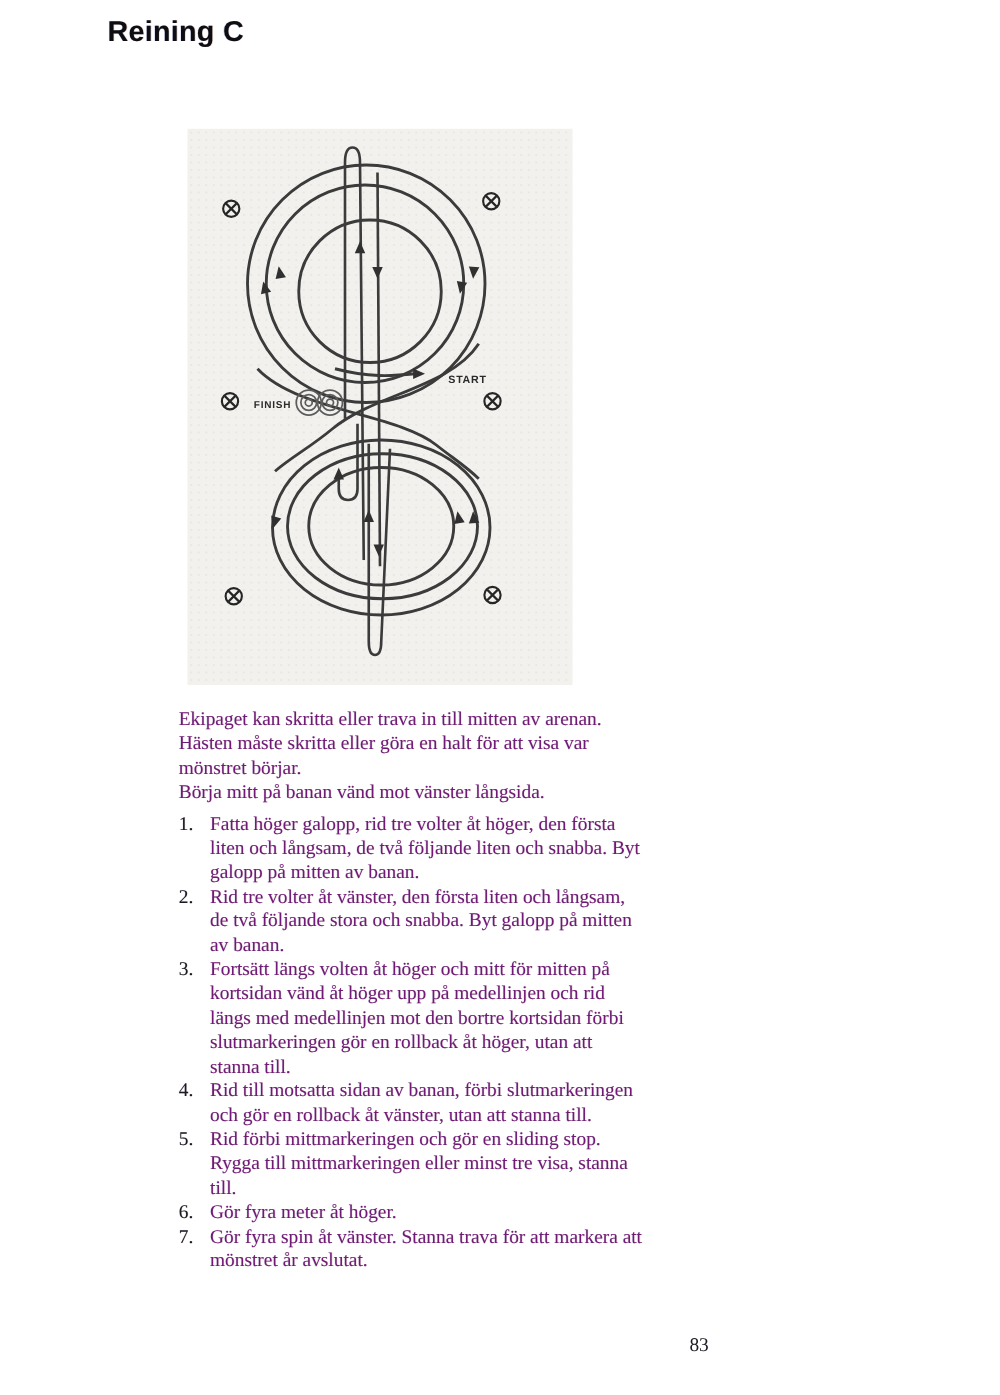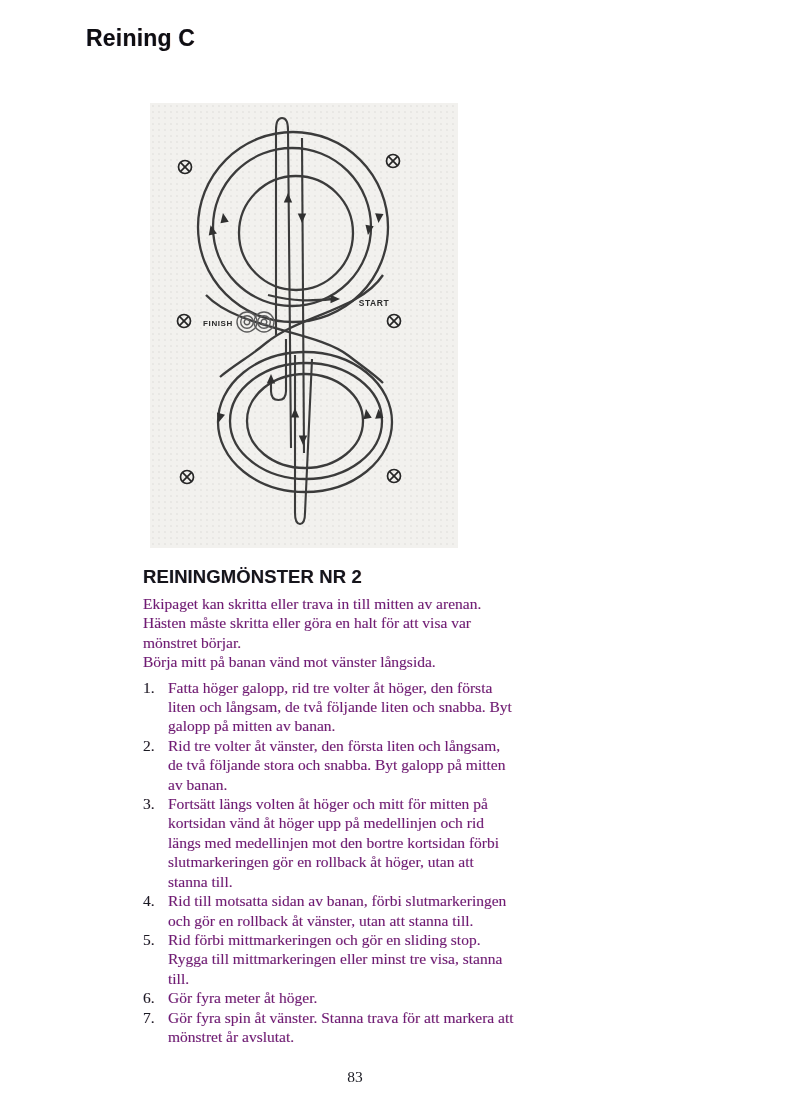--- a/index.html
+++ b/index.html
@@ -11,21 +11,21 @@
     color: #1c1c22;
   }
   .page {
     position: relative;
     width: 800px; height: 1116px;
     background: #ffffff;
     overflow: hidden;
   }
   .doc-title {
     position: absolute;
-    left: 86px; top: 25px;
+    left: 86px; top: 12px;
     font-family: "Liberation Sans", sans-serif;
     font-weight: bold;
     font-size: 23px;
     color: #0e0e12;
     letter-spacing: 0.2px;
     text-shadow: 0.5px 0 rgba(160,60,20,.22), -0.5px 0 rgba(30,60,170,.22);
   }
   .diagram {
     position: absolute;
     left: 150px; top: 103px;
@@ -73,21 +73,21 @@
     flex: none; width: 25px;
     font-size: 15.5px; line-height: 19.4px;
     color: #1a1a22;
     text-shadow: 0.45px 0 rgba(150,40,30,.17), -0.45px 0 rgba(40,40,150,.17);
   }
   .step-text { flex: 1; }
   .page-number {
     position: absolute;
     left: 143px; top: 1068px;
     width: 424px;
-    text-align: center;
+    text-align: right;
     font-size: 15.5px;
     color: #1a1a22;
   }
 </style>
 </head>
 <body>
 
 <div class="page">
 
   <div class="doc-title">Reining C</div>
@@ -178,21 +178,20 @@
           <circle r="6.3"></circle>
           <circle r="2.8"></circle>
       </g>
 
       <text class="diag-label" x="68" y="223" font-size="8" text-anchor="middle">FINISH</text>
       <text class="diag-label" x="224" y="203" font-size="8.5" text-anchor="middle">START</text>
     </svg>
   </div>
 
   <div class="text-block">
-    <div class="section-heading">REININGMÖNSTER NR 2</div>
     <div class="body-text">Ekipaget kan skritta eller trava in till mitten av arenan.
 Hästen måste skritta eller göra en halt för att visa var
 mönstret börjar.
 Börja mitt på banan vänd mot vänster långsida.</div>
 
     <div class="steps">
       <div class="step-row">
         <span class="step-num">1.</span>
         <span class="body-text step-text">Fatta höger galopp, rid tre volter åt höger, den första
 liten och långsam, de två följande liten och snabba. Byt

